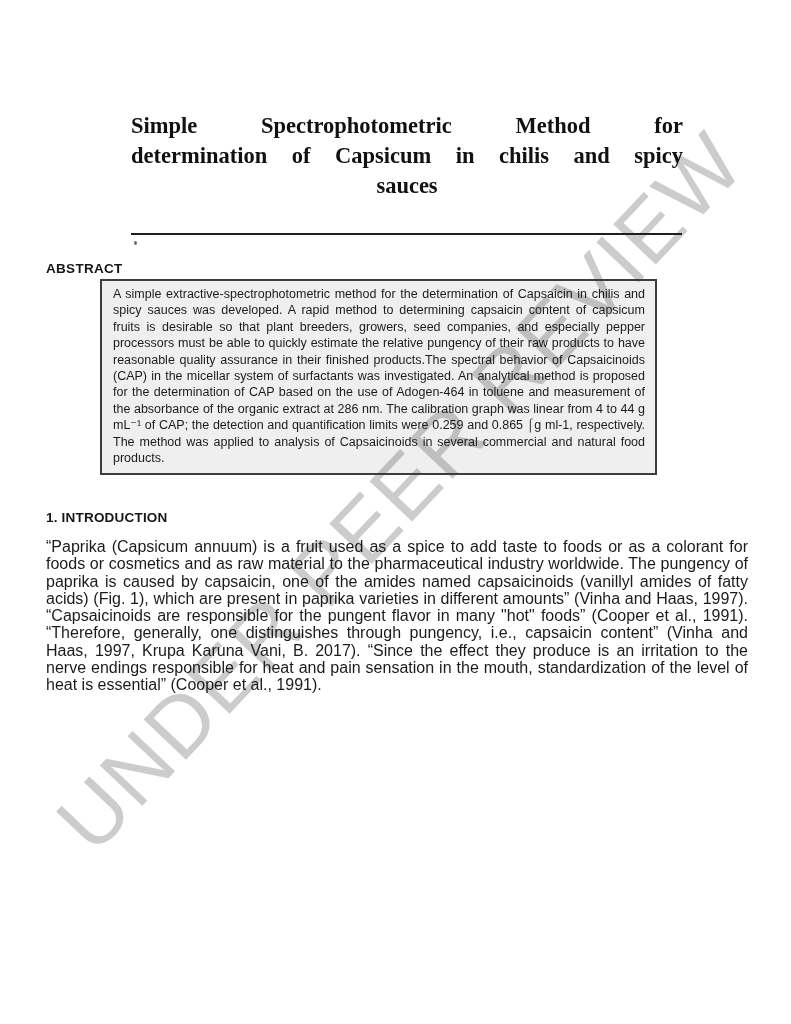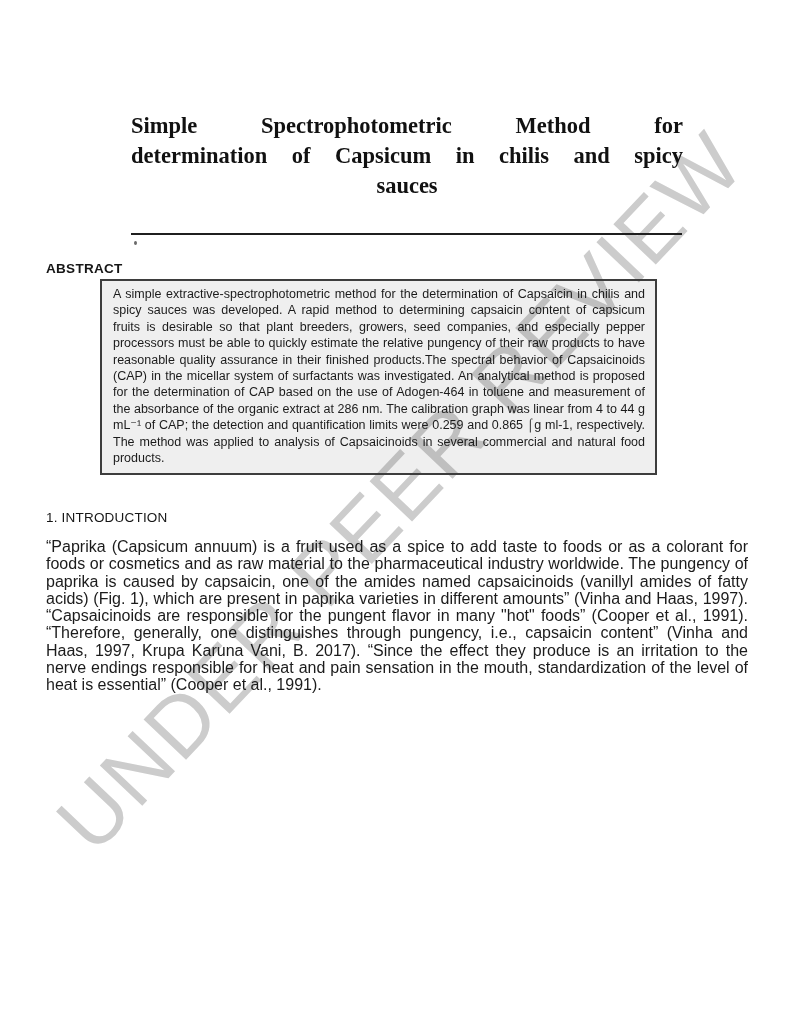--- a/index.html
+++ b/index.html
@@ -75,21 +75,21 @@
     position: absolute;
     left: 46px; top: 450px; width: 706px;
     font-style: italic;
     font-size: 12.8px; line-height: 17px;
     color: #1b1b1b;
   }
 
   .intro-heading {
     position: absolute;
     left: 46px; top: 510px;
-    font-size: 13.5px; font-weight: normal; letter-spacing: 0.2px;
+    font-size: 13.5px; font-weight: bold; letter-spacing: 0.2px;
     color: #161616;
   }
   .intro-body {
     position: absolute;
     left: 46px; top: 538px; width: 702px;
     font-size: 16px; line-height: 17.3px;
     text-align: justify;
     color: #1b1b1b;
   }
 </style>

